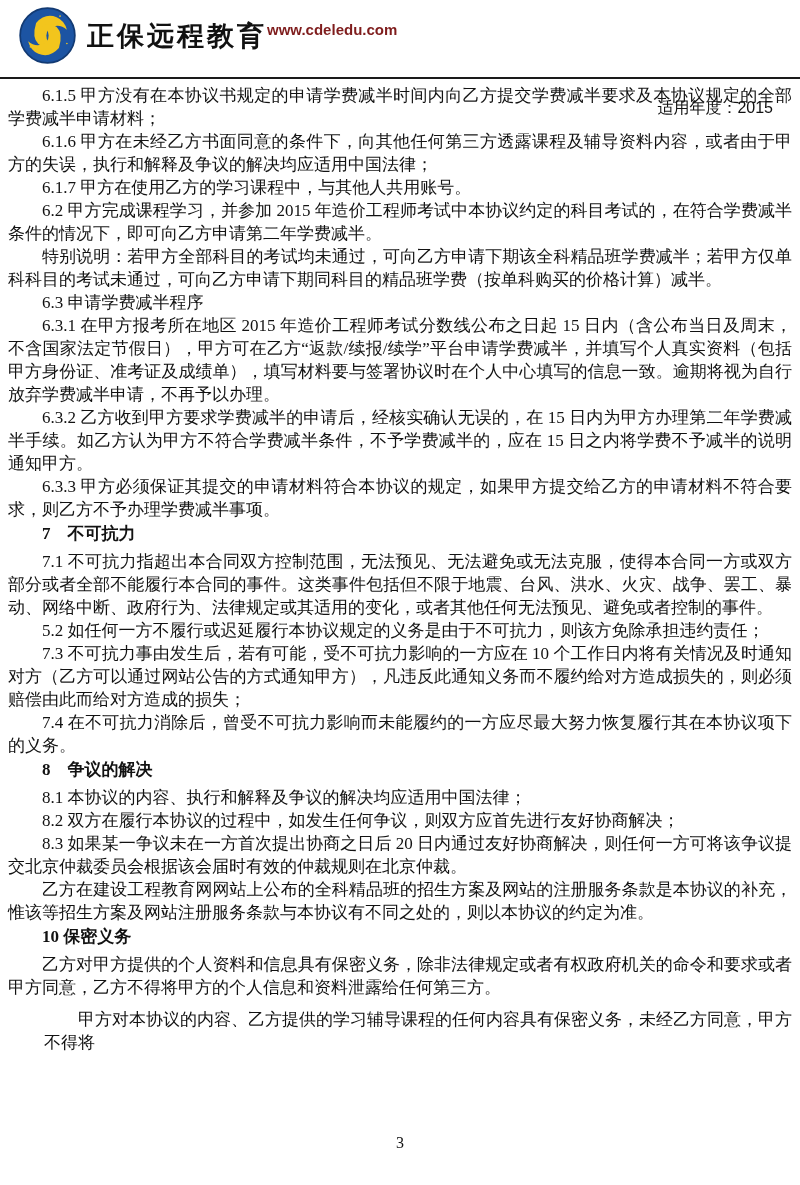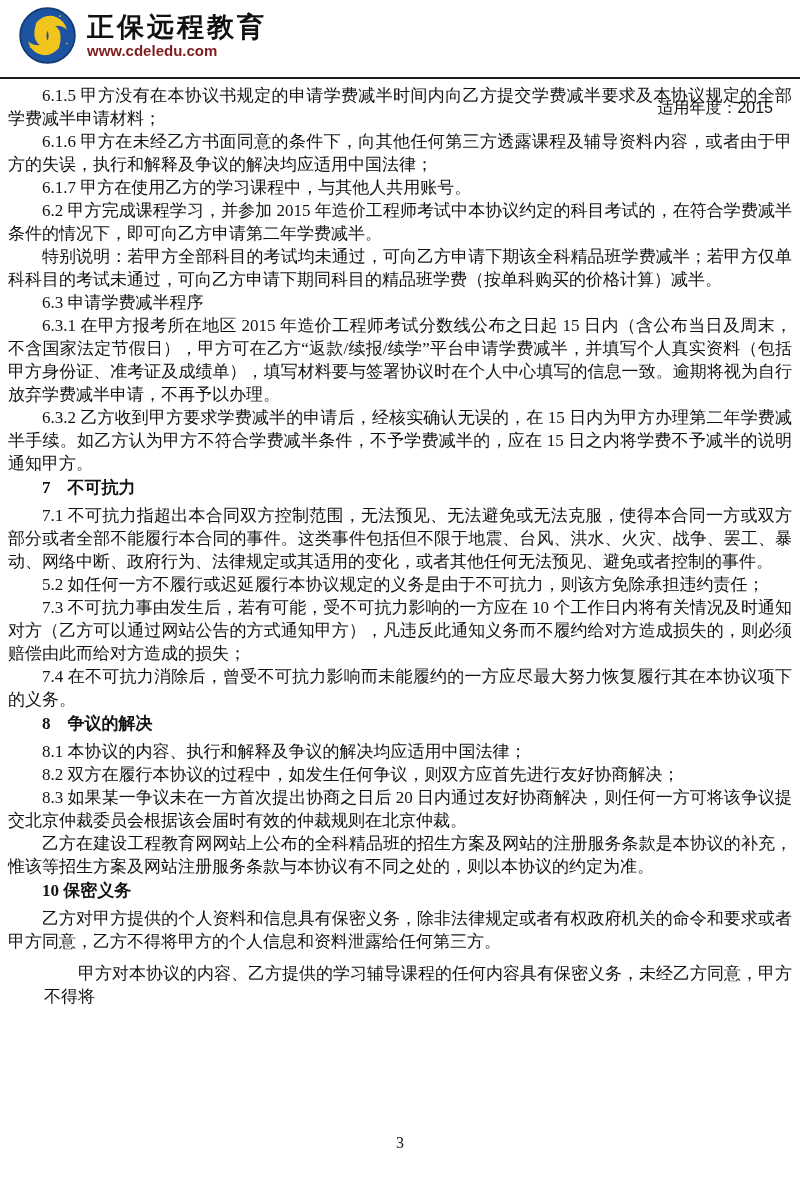--- a/index.html
+++ b/index.html
@@ -7,21 +7,21 @@
     width:800px;height:1185px;overflow:hidden;
     font-family:"Liberation Serif","DejaVu Serif",serif;
     color:#121212;
   }
   .page{position:relative;width:800px;height:1185px;background:#ffffff;}
 
   
   .header{position:absolute;top:0;left:0;width:800px;height:79px;}
   .logo-wrap{position:absolute;top:7px;left:19px;display:flex;align-items:center;}
   .logo-circle{width:57px;height:57px;display:block;}
-  .brand-block{margin-left:11px;display:flex;flex-direction:column;justify-content:center;}
+  .brand-block{margin-left:11px;display:flex;flex-direction:row;justify-content:center;}
   .brand-name{
     font-family:"Liberation Sans","DejaVu Sans",sans-serif;
     font-weight:700;font-size:27px;line-height:30px;letter-spacing:3px;color:#111;
   }
   .brand-url{
     font-family:"Liberation Sans","DejaVu Sans",sans-serif;
     font-weight:700;font-size:15px;line-height:17px;color:#7f1d1d;
   }
   .year-label{
     position:absolute;top:50px;right:27px;
@@ -74,20 +74,21 @@
 
   <div class="content">
     <p class="para">6.1.5 甲方没有在本协议书规定的申请学费减半时间内向乙方提交学费减半要求及本协议规定的全部学费减半申请材料；</p>
     <p class="para">6.1.6 甲方在未经乙方书面同意的条件下，向其他任何第三方透露课程及辅导资料内容，或者由于甲方的失误，执行和解释及争议的解决均应适用中国法律；</p>
     <p class="para">6.1.7 甲方在使用乙方的学习课程中，与其他人共用账号。</p>
     <p class="para">6.2 甲方完成课程学习，并参加 2015 年造价工程师考试中本协议约定的科目考试的，在符合学费减半条件的情况下，即可向乙方申请第二年学费减半。</p>
     <p class="para bold">特别说明：若甲方全部科目的考试均未通过，可向乙方申请下期该全科精品班学费减半；若甲方仅单科科目的考试未通过，可向乙方申请下期同科目的精品班学费（按单科购买的价格计算）减半。</p>
     <p class="para">6.3 申请学费减半程序</p>
     <p class="para">6.3.1 在甲方报考所在地区 2015 年造价工程师考试分数线公布之日起 15 日内（含公布当日及周末，不含国家法定节假日），甲方可在乙方“返款/续报/续学”平台申请学费减半，并填写个人真实资料（包括甲方身份证、准考证及成绩单），填写材料要与签署协议时在个人中心填写的信息一致。逾期将视为自行放弃学费减半申请，不再予以办理。</p>
     <p class="para">6.3.2 乙方收到甲方要求学费减半的申请后，经核实确认无误的，在 15 日内为甲方办理第二年学费减半手续。如乙方认为甲方不符合学费减半条件，不予学费减半的，应在 15 日之内将学费不予减半的说明通知甲方。</p>
+    <p class="para">6.3.3 甲方必须保证其提交的申请材料符合本协议的规定，如果甲方提交给乙方的申请材料不符合要求，则乙方不予办理学费减半事项。</p>
     <p class="para heading">7　不可抗力</p>
     <p class="para">7.1 不可抗力指超出本合同双方控制范围，无法预见、无法避免或无法克服，使得本合同一方或双方部分或者全部不能履行本合同的事件。这类事件包括但不限于地震、台风、洪水、火灾、战争、罢工、暴动、网络中断、政府行为、法律规定或其适用的变化，或者其他任何无法预见、避免或者控制的事件。</p>
     <p class="para">5.2 如任何一方不履行或迟延履行本协议规定的义务是由于不可抗力，则该方免除承担违约责任；</p>
     <p class="para">7.3 不可抗力事由发生后，若有可能，受不可抗力影响的一方应在 10 个工作日内将有关情况及时通知对方（乙方可以通过网站公告的方式通知甲方），凡违反此通知义务而不履约给对方造成损失的，则必须赔偿由此而给对方造成的损失；</p>
     <p class="para">7.4 在不可抗力消除后，曾受不可抗力影响而未能履约的一方应尽最大努力恢复履行其在本协议项下的义务。</p>
     <p class="para heading">8　争议的解决</p>
     <p class="para">8.1 本协议的内容、执行和解释及争议的解决均应适用中国法律；</p>
     <p class="para">8.2 双方在履行本协议的过程中，如发生任何争议，则双方应首先进行友好协商解决；</p>
     <p class="para">8.3 如果某一争议未在一方首次提出协商之日后 20 日内通过友好协商解决，则任何一方可将该争议提交北京仲裁委员会根据该会届时有效的仲裁规则在北京仲裁。</p>
     <p class="para">乙方在建设工程教育网网站上公布的全科精品班的招生方案及网站的注册服务条款是本协议的补充，惟该等招生方案及网站注册服务条款与本协议有不同之处的，则以本协议的约定为准。</p>

